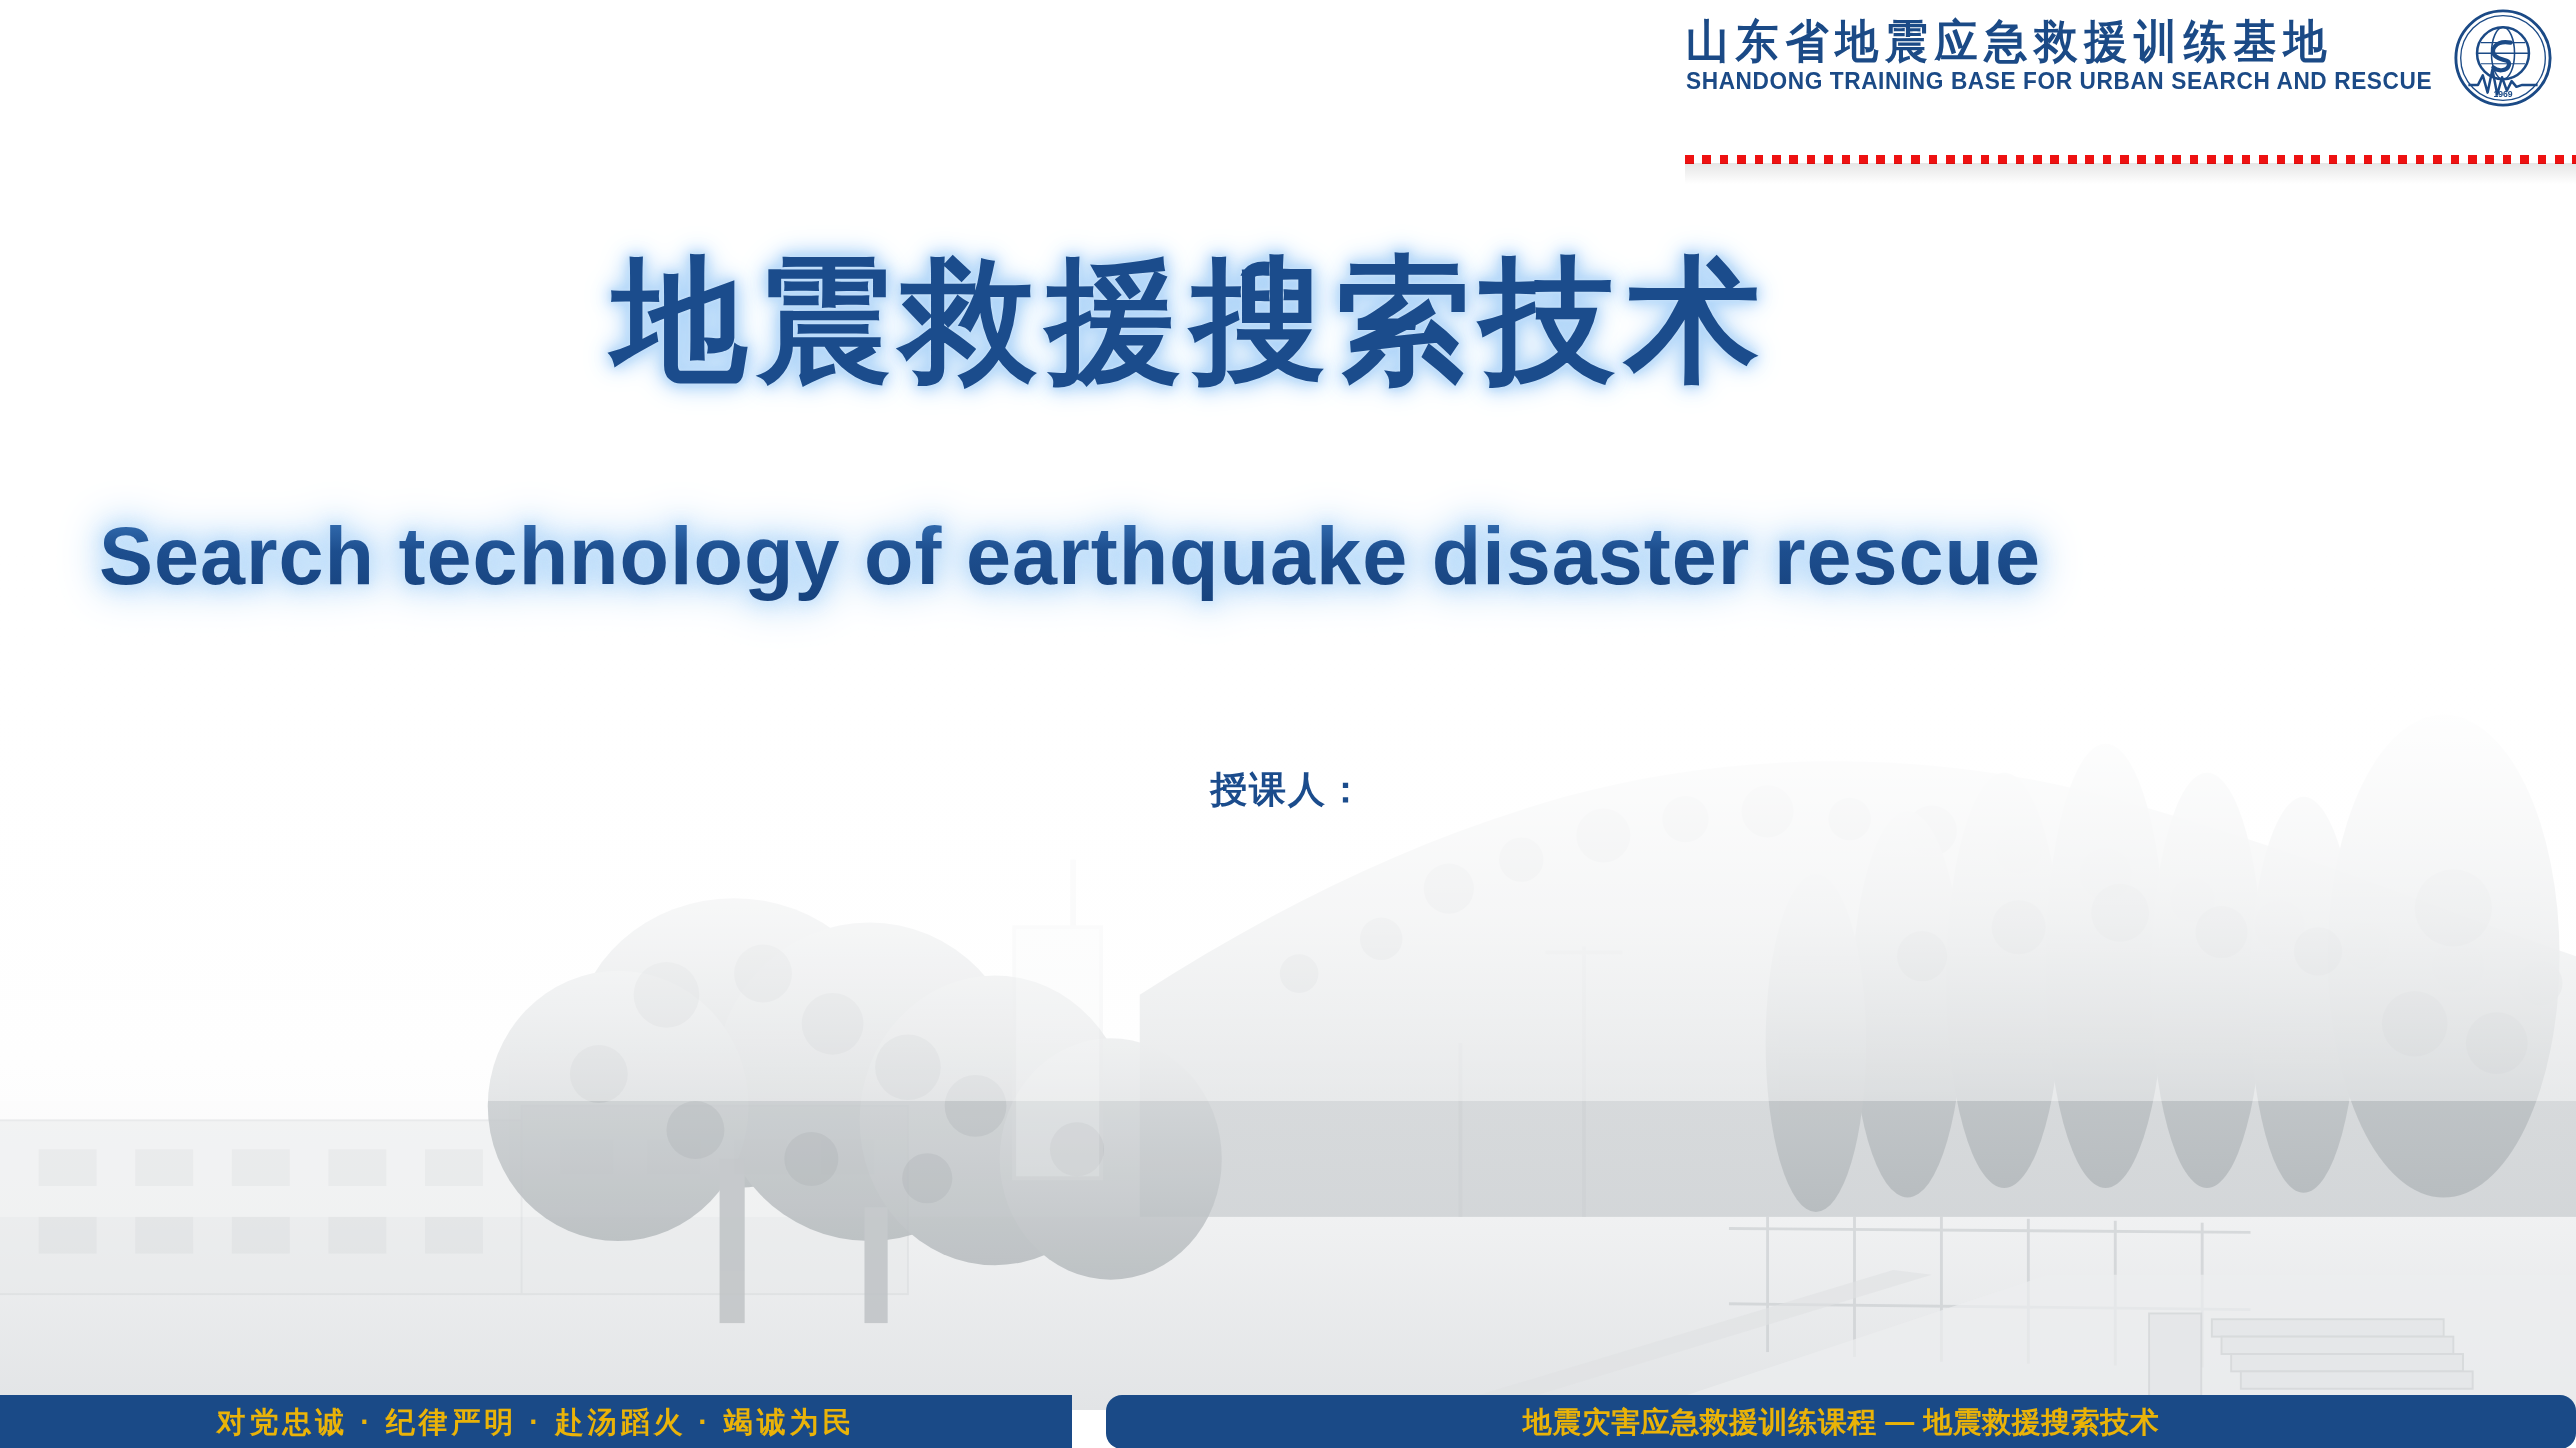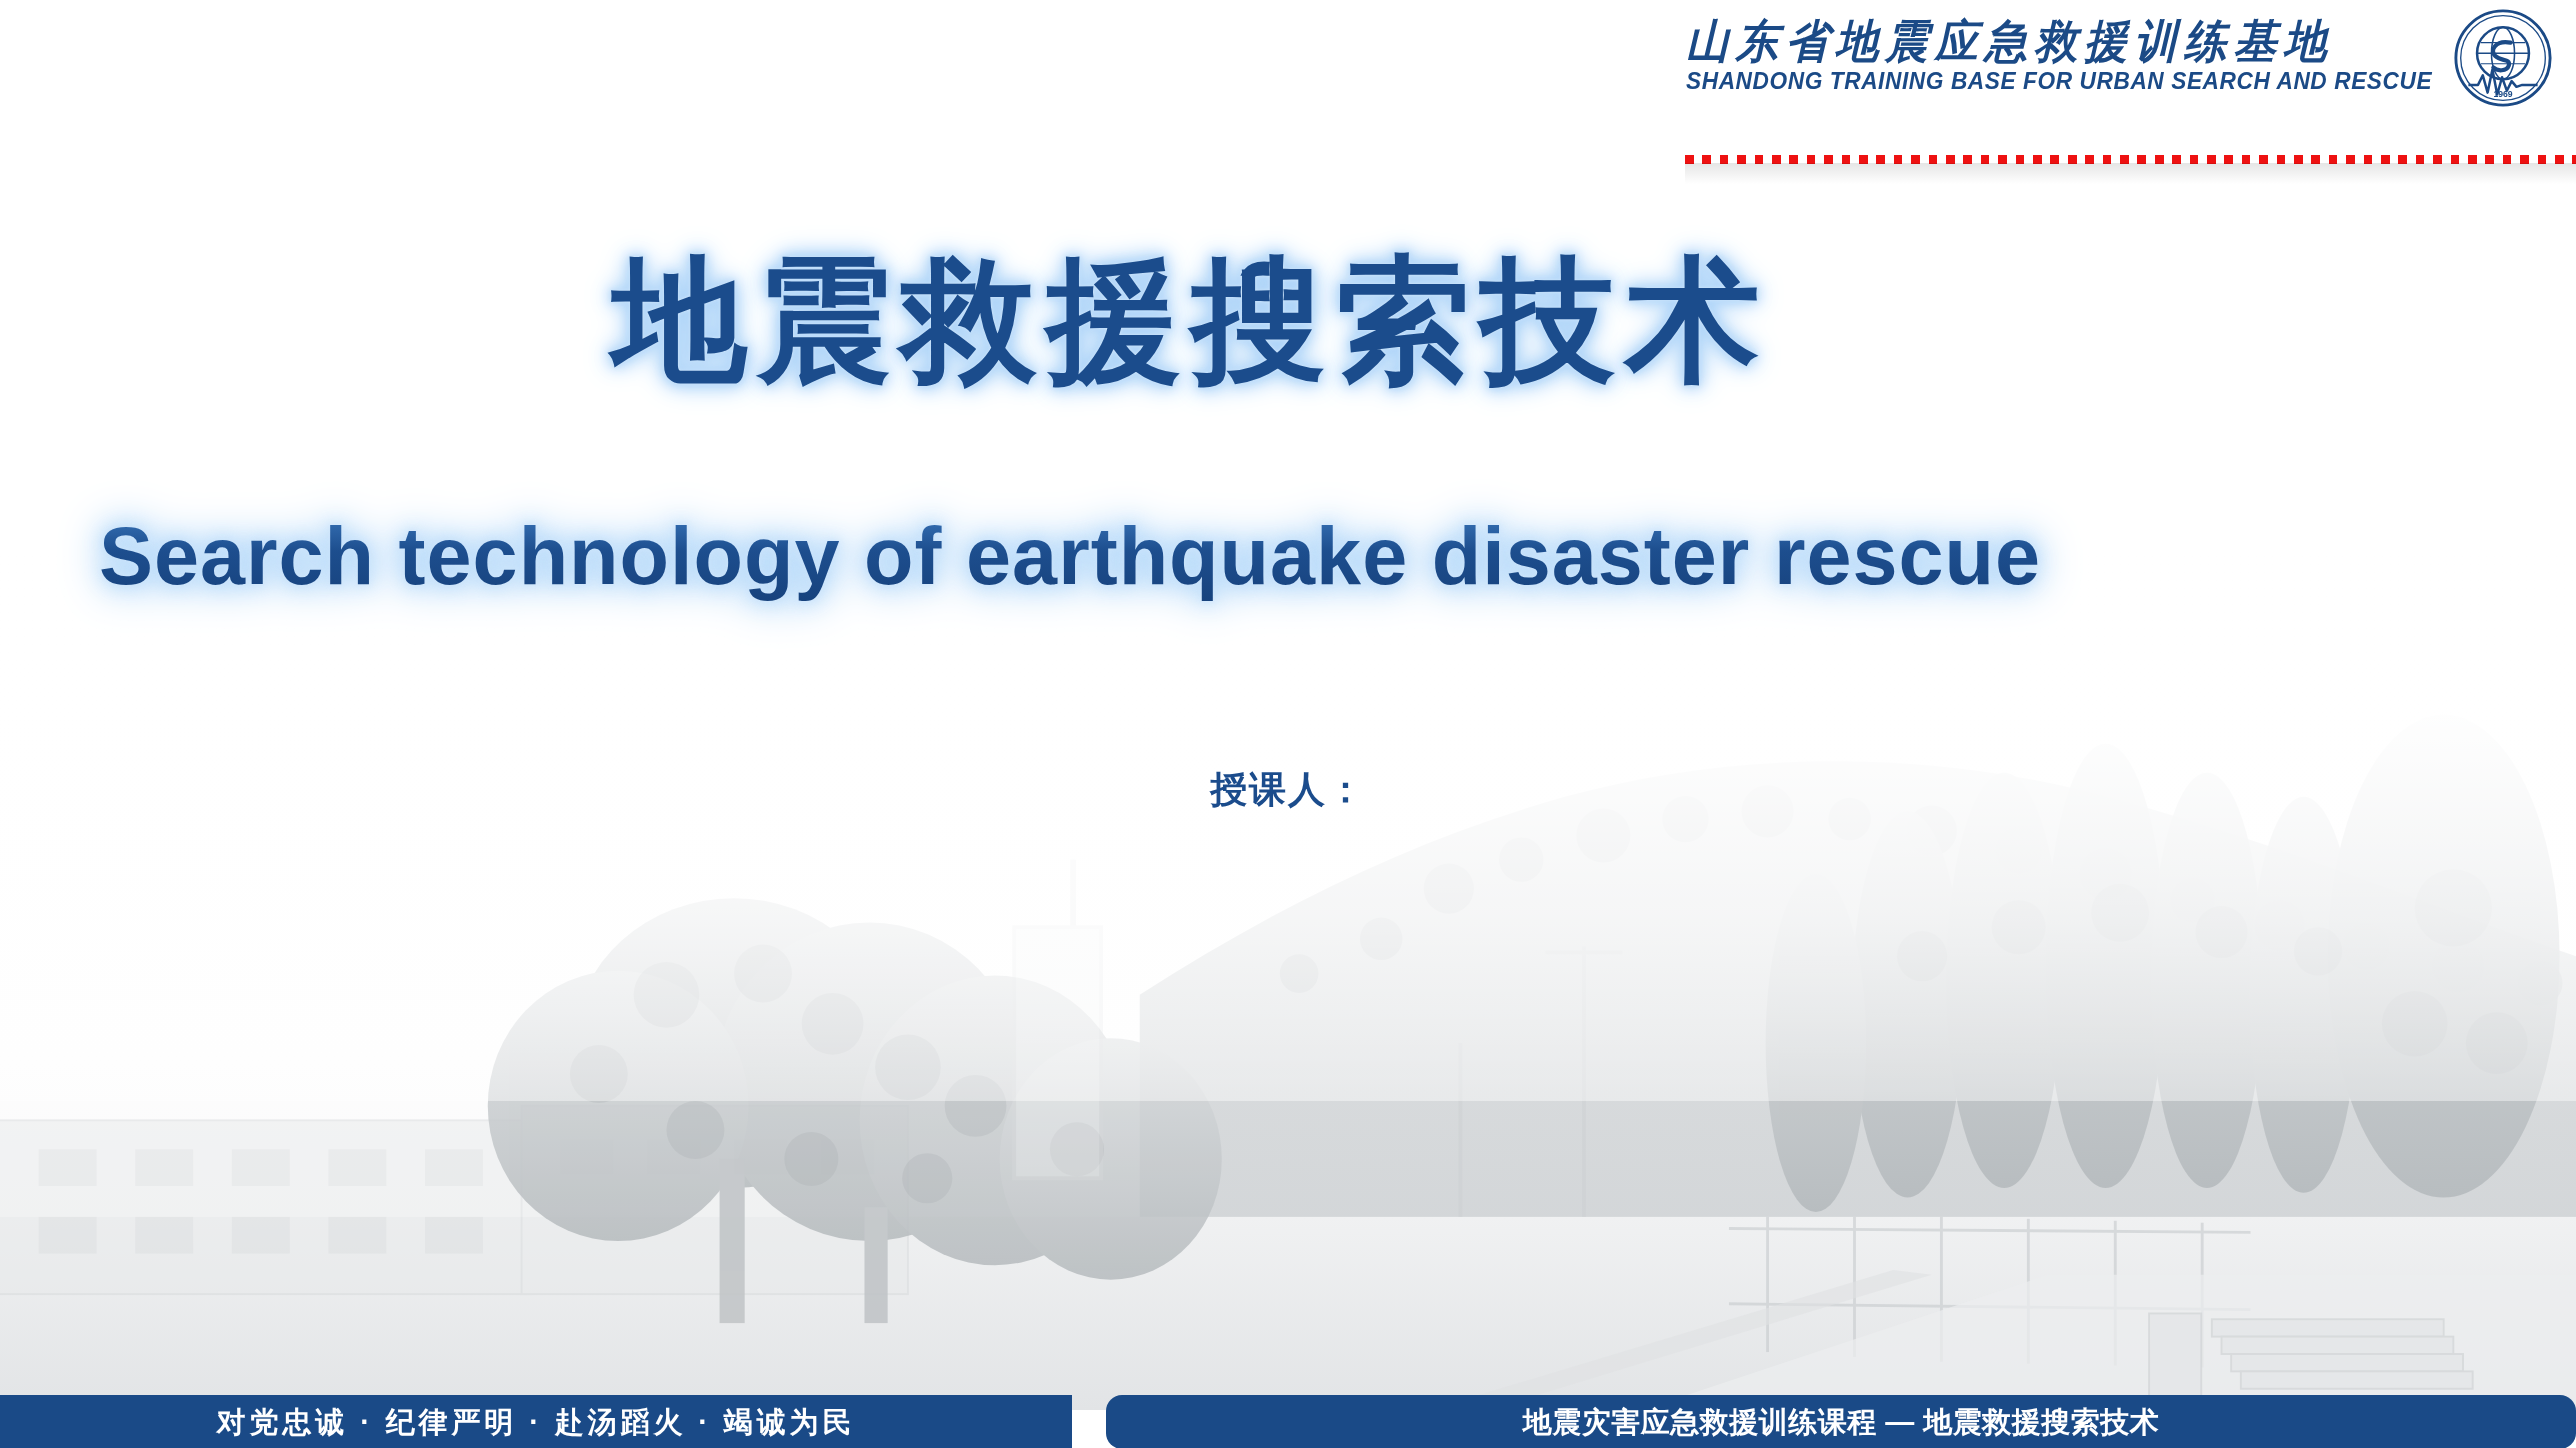--- a/index.html
+++ b/index.html
@@ -49,21 +49,20 @@
     top: 7.7px;
     display: flex;
     align-items: center;
     gap: 9.7px;
   }
   #header-words {
     display: flex;
     flex-direction: column;
     align-items: stretch;
     justify-content: center;
-    font-style: italic;
   }
   #org-cn {
     font-family: "Liberation Sans", "DejaVu Sans", sans-serif;
     font-weight: bold;
     font-size: 43px;
     line-height: 1.05;
     letter-spacing: 6.8px;
     color: #1b4a86;
     white-space: nowrap;
     transform: scaleY(1.06);
@@ -161,21 +160,21 @@
     bottom: 0;
     height: 54px;
     background: #1a4a87;
     display: flex;
     align-items: center;
     justify-content: center;
   }
   #footer-left  { left: 0px;    width: 1072px; }
   #footer-right { left: 1106px; width: 1470px; border-radius: 16px; }
   .footer-text {
-    color: #ffffff;
+    color: #eab308;
     font-family: "Liberation Sans", "DejaVu Sans", sans-serif;
     font-weight: bold;
     font-size: 29px;
     line-height: 1;
     white-space: nowrap;
   }
   #footer-left .footer-text  { letter-spacing: 3.9px; }
   #footer-right .footer-text { letter-spacing: 0.5px; }
 </style>
 </head>

